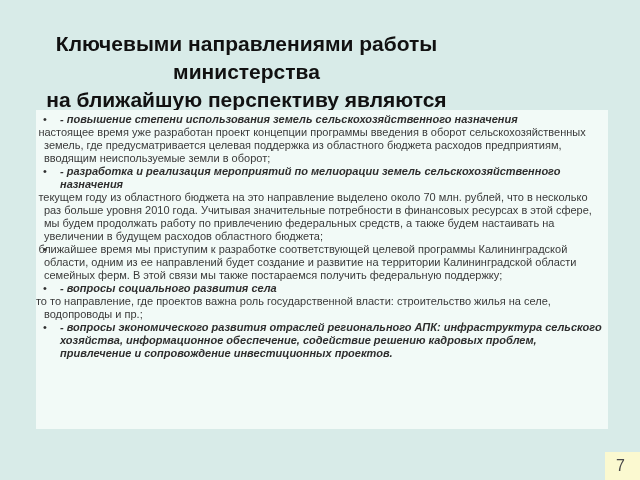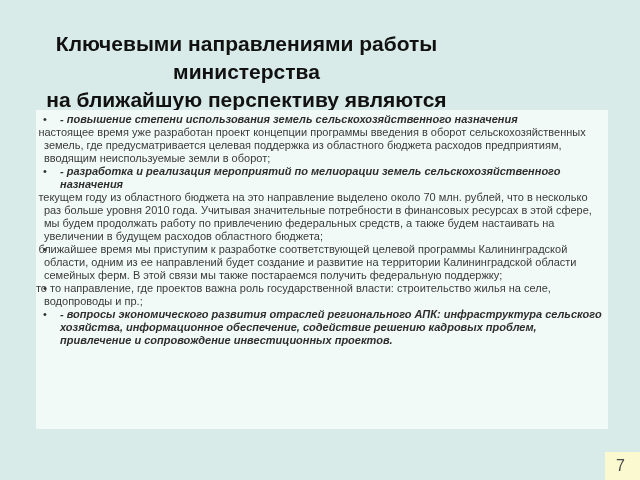--- a/index.html
+++ b/index.html
@@ -83,21 +83,21 @@
   <h1 class="title">Ключевыми направлениями работы министерства
 на ближайшую перспективу являются следующие:</h1>
 
   <div class="panel">
       <div class="item bullet"><span class="marker">•</span><span>- повышение степени использования земель сельскохозяйственного назначения</span></div>
       <div class="item para"><span>В настоящее время уже разработан проект концепции программы введения в оборот сельскохозяйственных земель, где предусматривается целевая поддержка из областного бюджета расходов предприятиям, вводящим неиспользуемые земли в оборот;</span></div>
       <div class="item bullet"><span class="marker">•</span><span>- разработка и реализация мероприятий по мелиорации земель сельскохозяйственного назначения</span></div>
       <div class="item para"><span>В текущем году из областного бюджета на это направление выделено около 70 млн. рублей, что в несколько раз больше уровня 2010 года. Учитывая значительные потребности в финансовых ресурсах в этой сфере, мы будем продолжать работу по привлечению федеральных средств, а также будем настаивать на увеличении в будущем расходов областного бюджета;</span></div>
       <div class="item bullet"><span class="marker">•</span></div>
       <div class="item para"><span>В ближайшее время мы приступим к разработке соответствующей целевой программы Калининградской области, одним из ее направлений будет создание и развитие на территории Калининградской области семейных ферм. В этой связи мы также постараемся получить федеральную поддержку;</span></div>
-      <div class="item bullet"><span class="marker">•</span></div>
+      <div class="item bullet"><span class="marker">•</span><span>- вопросы социального развития села</span></div>
       <div class="item para"><span>Это то направление, где проектов важна роль государственной власти: строительство жилья на селе, водопроводы и пр.;</span></div>
       <div class="item bullet"><span class="marker">•</span><span>- вопросы экономического развития отраслей регионального АПК: инфраструктура сельского хозяйства, информационное обеспечение, содействие решению кадровых проблем, привлечение и сопровождение инвестиционных проектов.</span></div>
     </div>
 
   <div class="page-box">
     <span>7</span>
   </div>
 
 </div>
 

